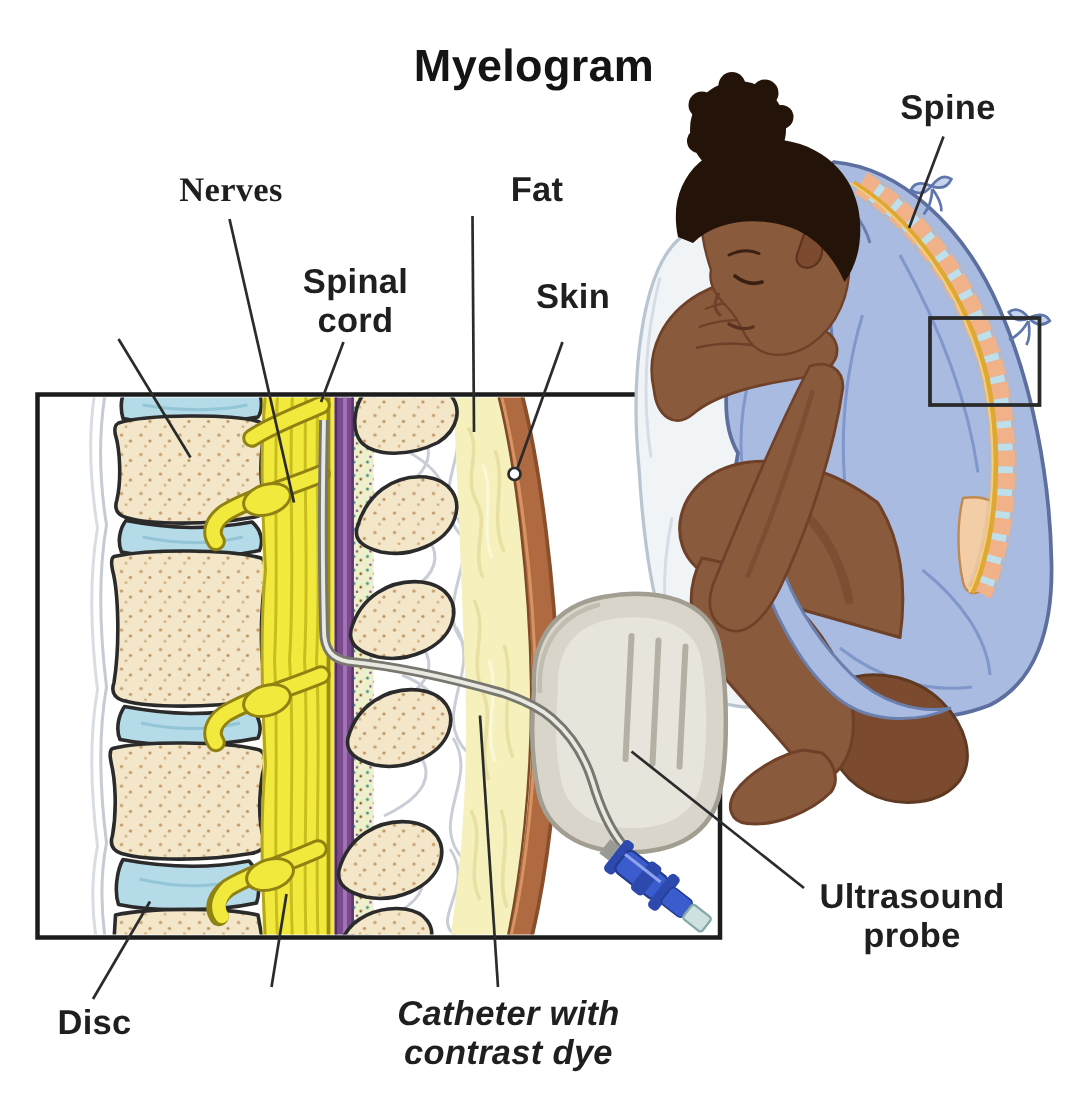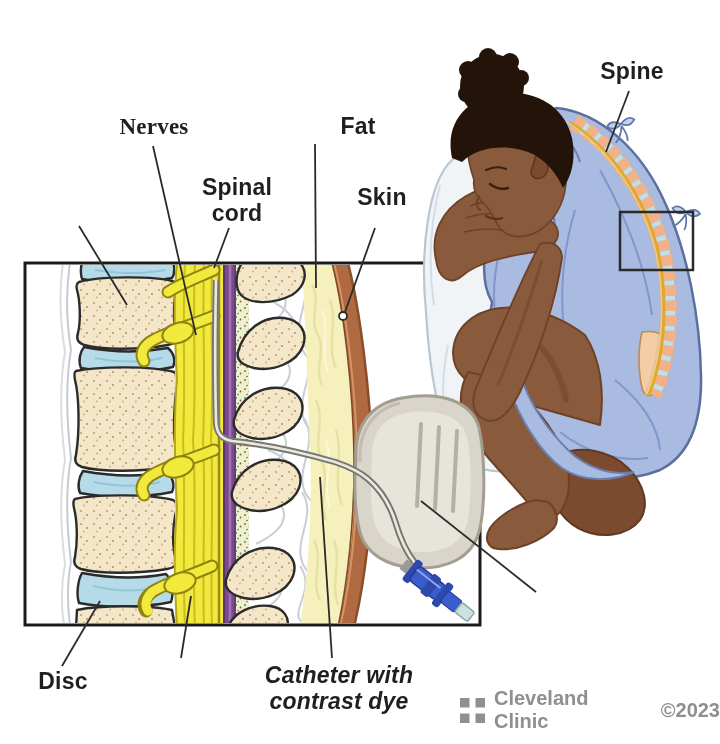--- a/index.html
+++ b/index.html
@@ -304,34 +304,25 @@
     <line x1="375" y1="228" x2="345" y2="312"></line>
     <circle cx="343" cy="316" r="4" fill="#ffffff"></circle>
     <line x1="629" y1="91" x2="606" y2="152"></line>
     <line x1="62" y1="666" x2="100" y2="601"></line>
     <line x1="181" y1="658" x2="191" y2="596"></line>
     <line x1="332" y1="658" x2="320" y2="477"></line>
     <line x1="536" y1="592" x2="421" y2="501"></line>
   </g>
 </svg>
 
+<div id="title" style="left:356px;top:45px;">Myelogram</div>
 
 <div class="lbl" style="left:154px;top:127px;font-family:Liberation Serif, serif;">Nerves</div>
 <div class="lbl wrap w90" style="left:237px;top:201px;">Spinal cord</div>
 <div class="lbl" style="left:314px;top:127px;margin-left:44px;">Fat</div>
 <div class="lbl" style="left:382px;top:198px;">Skin</div>
 <div class="lbl" style="left:632px;top:72px;">Spine</div>
 <div class="lbl" style="left:63px;top:682px;">Disc</div>
 <div class="lbl wrap w170" style="left:339px;top:689px;font-style:italic;">Catheter with contrast dye</div>
-
-<div id="footer">
-  <span class="logo">
-    <svg width="25" height="25" viewBox="0 0 25 25" xmlns="http://www.w3.org/2000/svg">
-      <rect x="0" y="0" width="25" height="25" fill="#8f8f8f"></rect>
-      <rect x="9.5" y="0" width="6" height="25" fill="#ffffff"></rect>
-      <rect x="0" y="9.5" width="25" height="6" fill="#ffffff"></rect>
-    </svg>
-  </span>
-  <span>Cleveland Clinic</span>
-  <span class="copyright">©2023</span>
+<div class="lbl wrap w150" style="left:608px;top:611px;">Ultrasound probe</div>
+
+
 </div>
 
-</div>
-
 </body></html>

